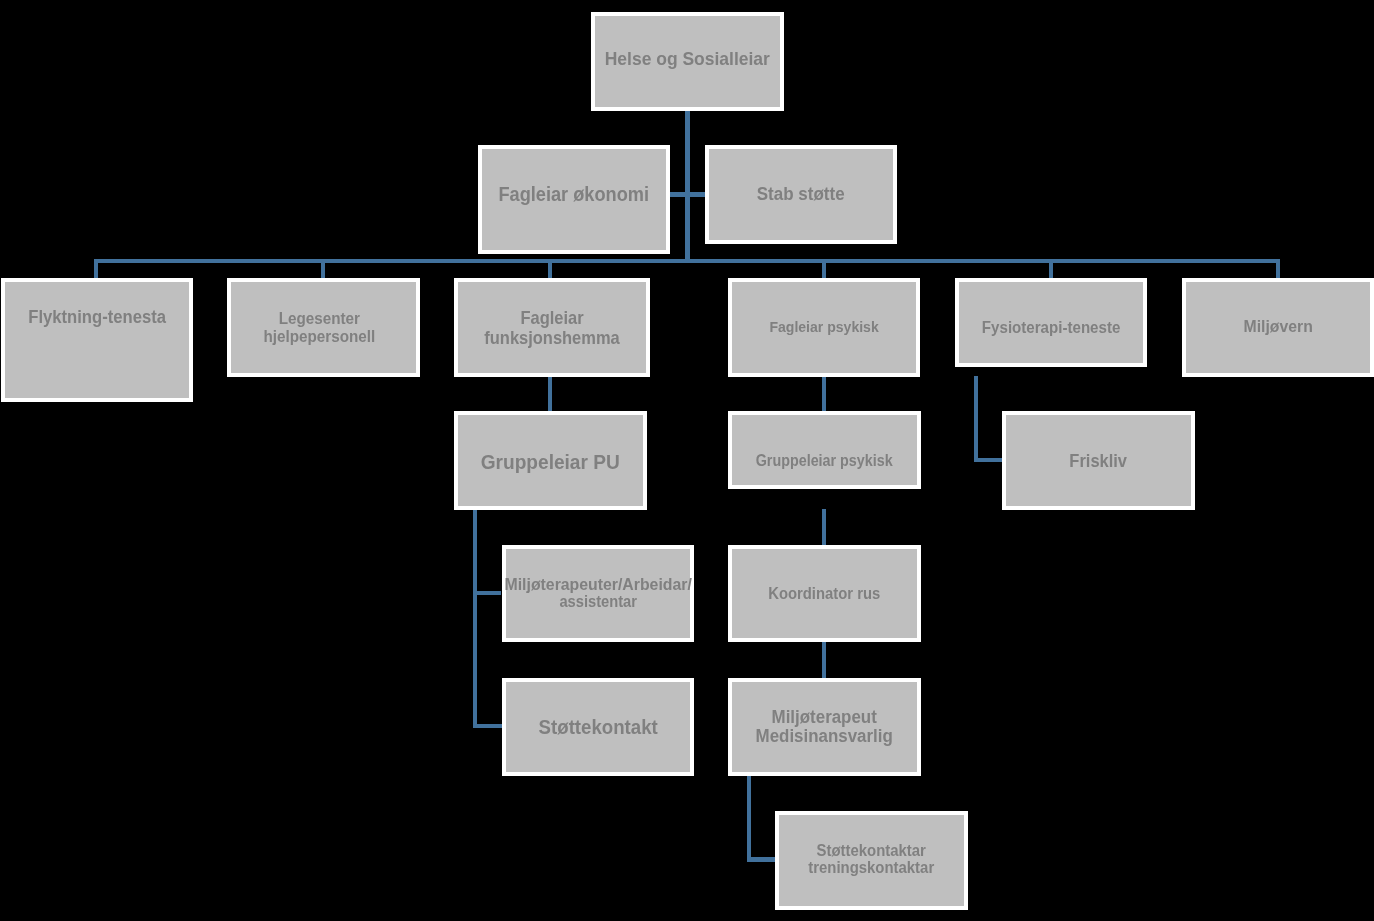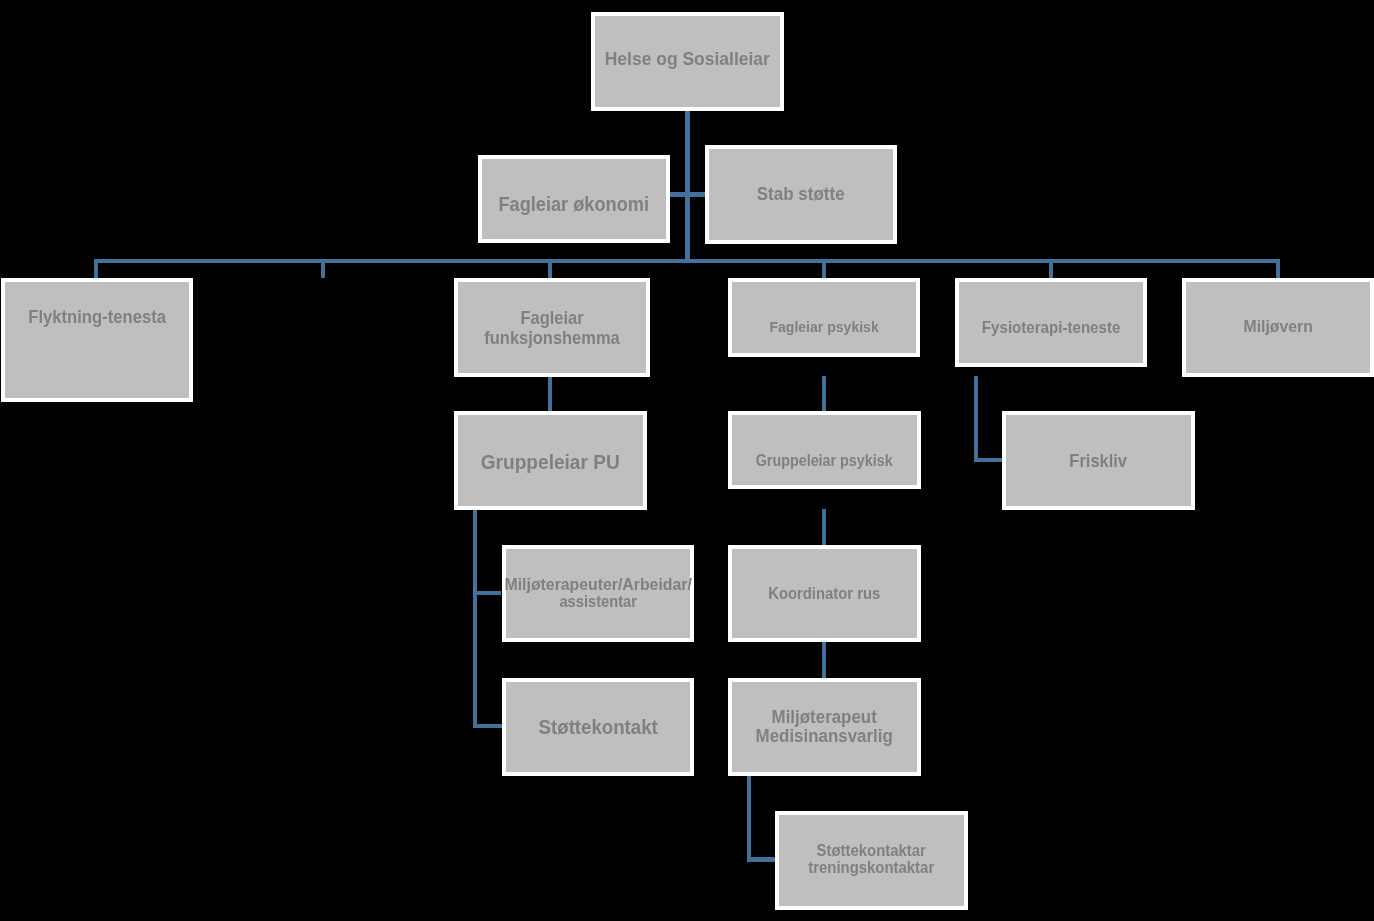--- a/index.html
+++ b/index.html
@@ -38,42 +38,48 @@
   <div class="conn" style="left: 472.8px; top: 723.8px; width: 28.8px; height: 4.4px;"></div>
   <div class="conn" style="left: 821.8px; top: 508.7px; width: 4.4px; height: 36.6px;"></div>
   <div class="conn" style="left: 821.8px; top: 641.4px; width: 4.4px; height: 37px;"></div>
   <div class="conn" style="left: 747px; top: 775.5px; width: 4.4px; height: 86.1px;"></div>
   <div class="conn" style="left: 747px; top: 857.2px; width: 28.3px; height: 4.4px;"></div>
   <div class="node" style="left: 591.2px; top: 12.1px; width: 192.6px; height: 98.7px;">
     <div class="node-label" style="font-size: 19.216px; line-height: 20.369px; top: 33.3655px;">
       <span class="ln" style="transform: scaleX(0.91);">Helse og Sosialleiar</span>
     </div>
   </div>
-  <div class="node" style="left: 478.1px; top: 145px; width: 191.5px; height: 88px; margin-top: 10px;">
+  <div class="node" style="left: 478.1px; top: 145px; width: 191.5px; height: 109px;">
     <div class="node-label" style="font-size: 20.006px; line-height: 21.2064px; top: 34.9968px;">
       <span class="ln" style="transform: scaleX(0.91);">Fagleiar økonomi</span>
     </div>
   </div>
   <div class="node" style="left: 705.4px; top: 145px; width: 191.4px; height: 98.9px;">
     <div class="node-label" style="font-size: 18.691px; line-height: 19.8125px; top: 35.2438px;">
       <span class="ln" style="transform: scaleX(0.91);">Stab støtte</span>
     </div>
   </div>
   <div class="node" style="left: 0.5px; top: 277.7px; width: 192.2px; height: 124px;">
     <div class="node-label" style="font-size: 18.3px; line-height: 19.398px; top: 25.401px;">
       <span class="ln" style="transform: scaleX(0.91);">Flyktning-tenesta</span>
     </div>
   </div>
+  <div class="node" style="left: 227.3px; top: 277.7px; width: 192.6px; height: 99.2px;">
+    <div class="node-label" style="font-size: 16.75px; line-height: 17.755px; top: 28.245px; left: -34.5px; right: -25.5px;">
+      <span class="ln" style="transform: scaleX(0.91);">Legesenter</span>
+      <span class="ln" style="transform: scaleX(0.91);">hjelpepersonell</span>
+    </div>
+  </div>
   <div class="node" style="left: 453.9px; top: 277.7px; width: 196px; height: 99.2px;">
     <div class="node-label" style="font-size: 18.1px; line-height: 19.186px; top: 27.714px;">
       <span class="ln" style="transform: scaleX(0.91);">Fagleiar</span>
       <span class="ln" style="transform: scaleX(0.91);">funksjonshemma</span>
     </div>
   </div>
-  <div class="node" style="left: 728.3px; top: 277.7px; width: 192.2px; height: 79px;">
+  <div class="node" style="left: 728.3px; top: 277.7px; width: 192.2px; height: 99px;">
     <div class="node-label" style="font-size: 15.456px; line-height: 16.3834px; top: 37.1083px;">
       <span class="ln" style="transform: scaleX(0.91);">Fagleiar psykisk</span>
     </div>
   </div>
   <div class="node" style="left: 955.3px; top: 277.7px; width: 192.2px; height: 89px;">
     <div class="node-label" style="font-size: 16.604px; line-height: 17.6002px; top: 36.8999px;">
       <span class="ln" style="transform: scaleX(0.91);">Fysioterapi-teneste</span>
     </div>
   </div>
   <div class="node" style="left: 1182px; top: 277.7px; width: 192.3px; height: 99.2px;">

